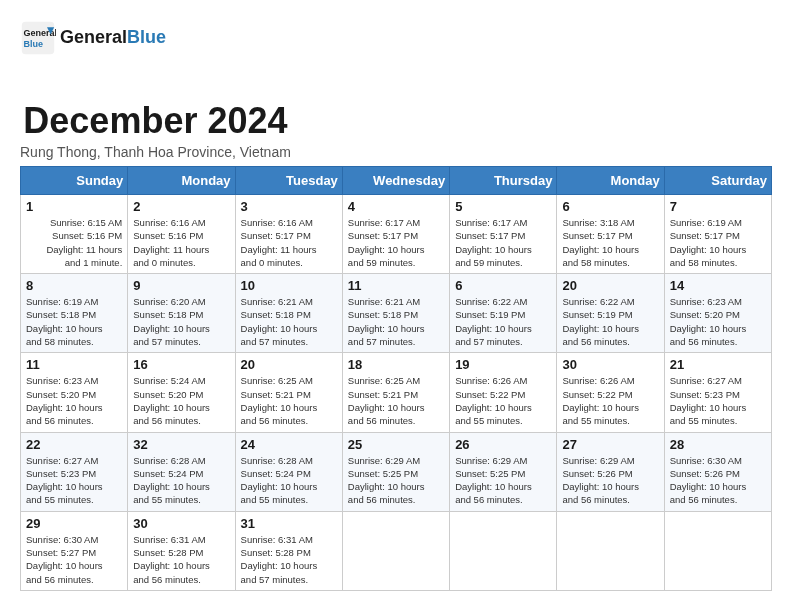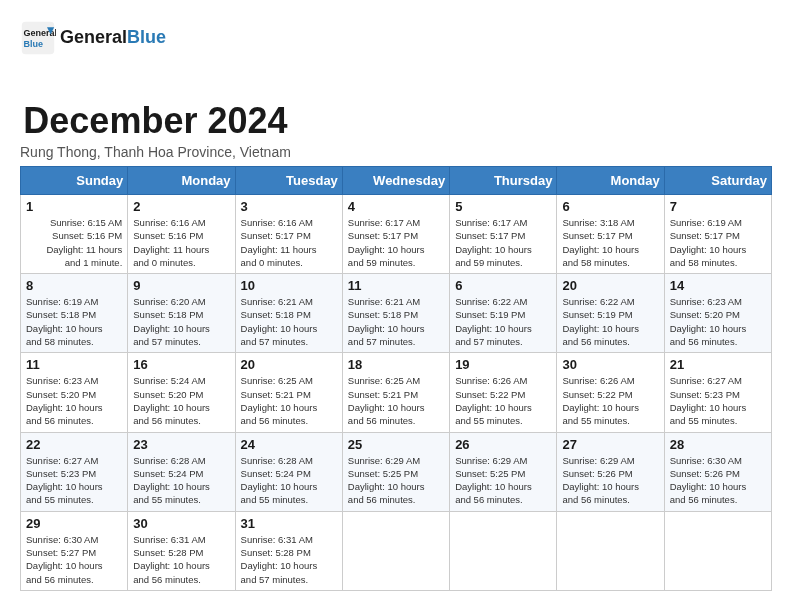--- a/index.html
+++ b/index.html
@@ -279,21 +279,21 @@
       </tr>
       <tr>
         <td>
           <span class="day-number">22</span>
           <div class="day-info" style="white-space: pre-line;">Sunrise: 6:27 AM
 Sunset: 5:23 PM
 Daylight: 10 hours
 and 55 minutes.</div>
         </td>
         <td>
-          <span class="day-number">23</span>
+          <span class="day-number">32</span>
           <div class="day-info" style="white-space: pre-line;">Sunrise: 6:28 AM
 Sunset: 5:24 PM
 Daylight: 10 hours
 and 55 minutes.</div>
         </td>
         <td>
           <span class="day-number">24</span>
           <div class="day-info" style="white-space: pre-line;">Sunrise: 6:28 AM
 Sunset: 5:24 PM
 Daylight: 10 hours

